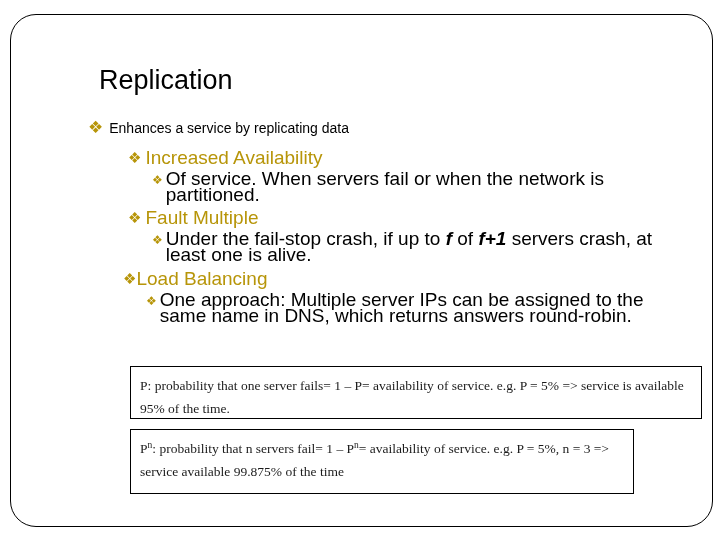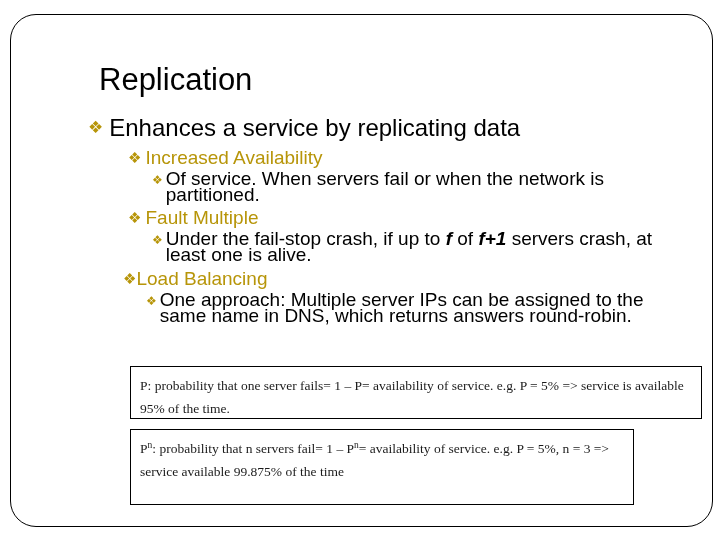--- a/index.html
+++ b/index.html
@@ -42,21 +42,21 @@
     top: 0;
     width: 720px;
     height: 540px;
   }
 
   
   #title {
     position: absolute;
     left: 99px;
     top: 61px;
-    font-size: 31px;
+    font-size: 27px;
     line-height: 38px;
     color: #000000;
     font-weight: normal;
     letter-spacing: 0px;
     white-space: nowrap;
   }
 
   
   .row {
     position: absolute;
@@ -79,21 +79,21 @@
     left: 88px;
     top: 115px;
     width: 600px;
   }
   #row-l1 .bullet {
     font-size: 17px;
     padding-top: 4px;
     margin-right: 6px;
   }
   #row-l1 .txt {
-    font-size: 24px;
+    font-size: 14px;
     line-height: 26px;
     color: #000000;
   }
 
   
   .l2 { width: 540px; }
   .l2 .bullet {
     font-size: 15px;
     padding-top: 3px;
     margin-right: 4px;
@@ -140,21 +140,21 @@
   #box-1 {
     left: 130px;
     top: 366px;
     width: 572px;
     height: 53px;
   }
   #box-2 {
     left: 130px;
     top: 429px;
     width: 504px;
-    height: 76px;
+    height: 65px;
   }
   .formula-box sup {
     font-size: 9.5px;
     vertical-align: super;
     line-height: 0;
   }
 </style>
 </head>
 <body>
 

